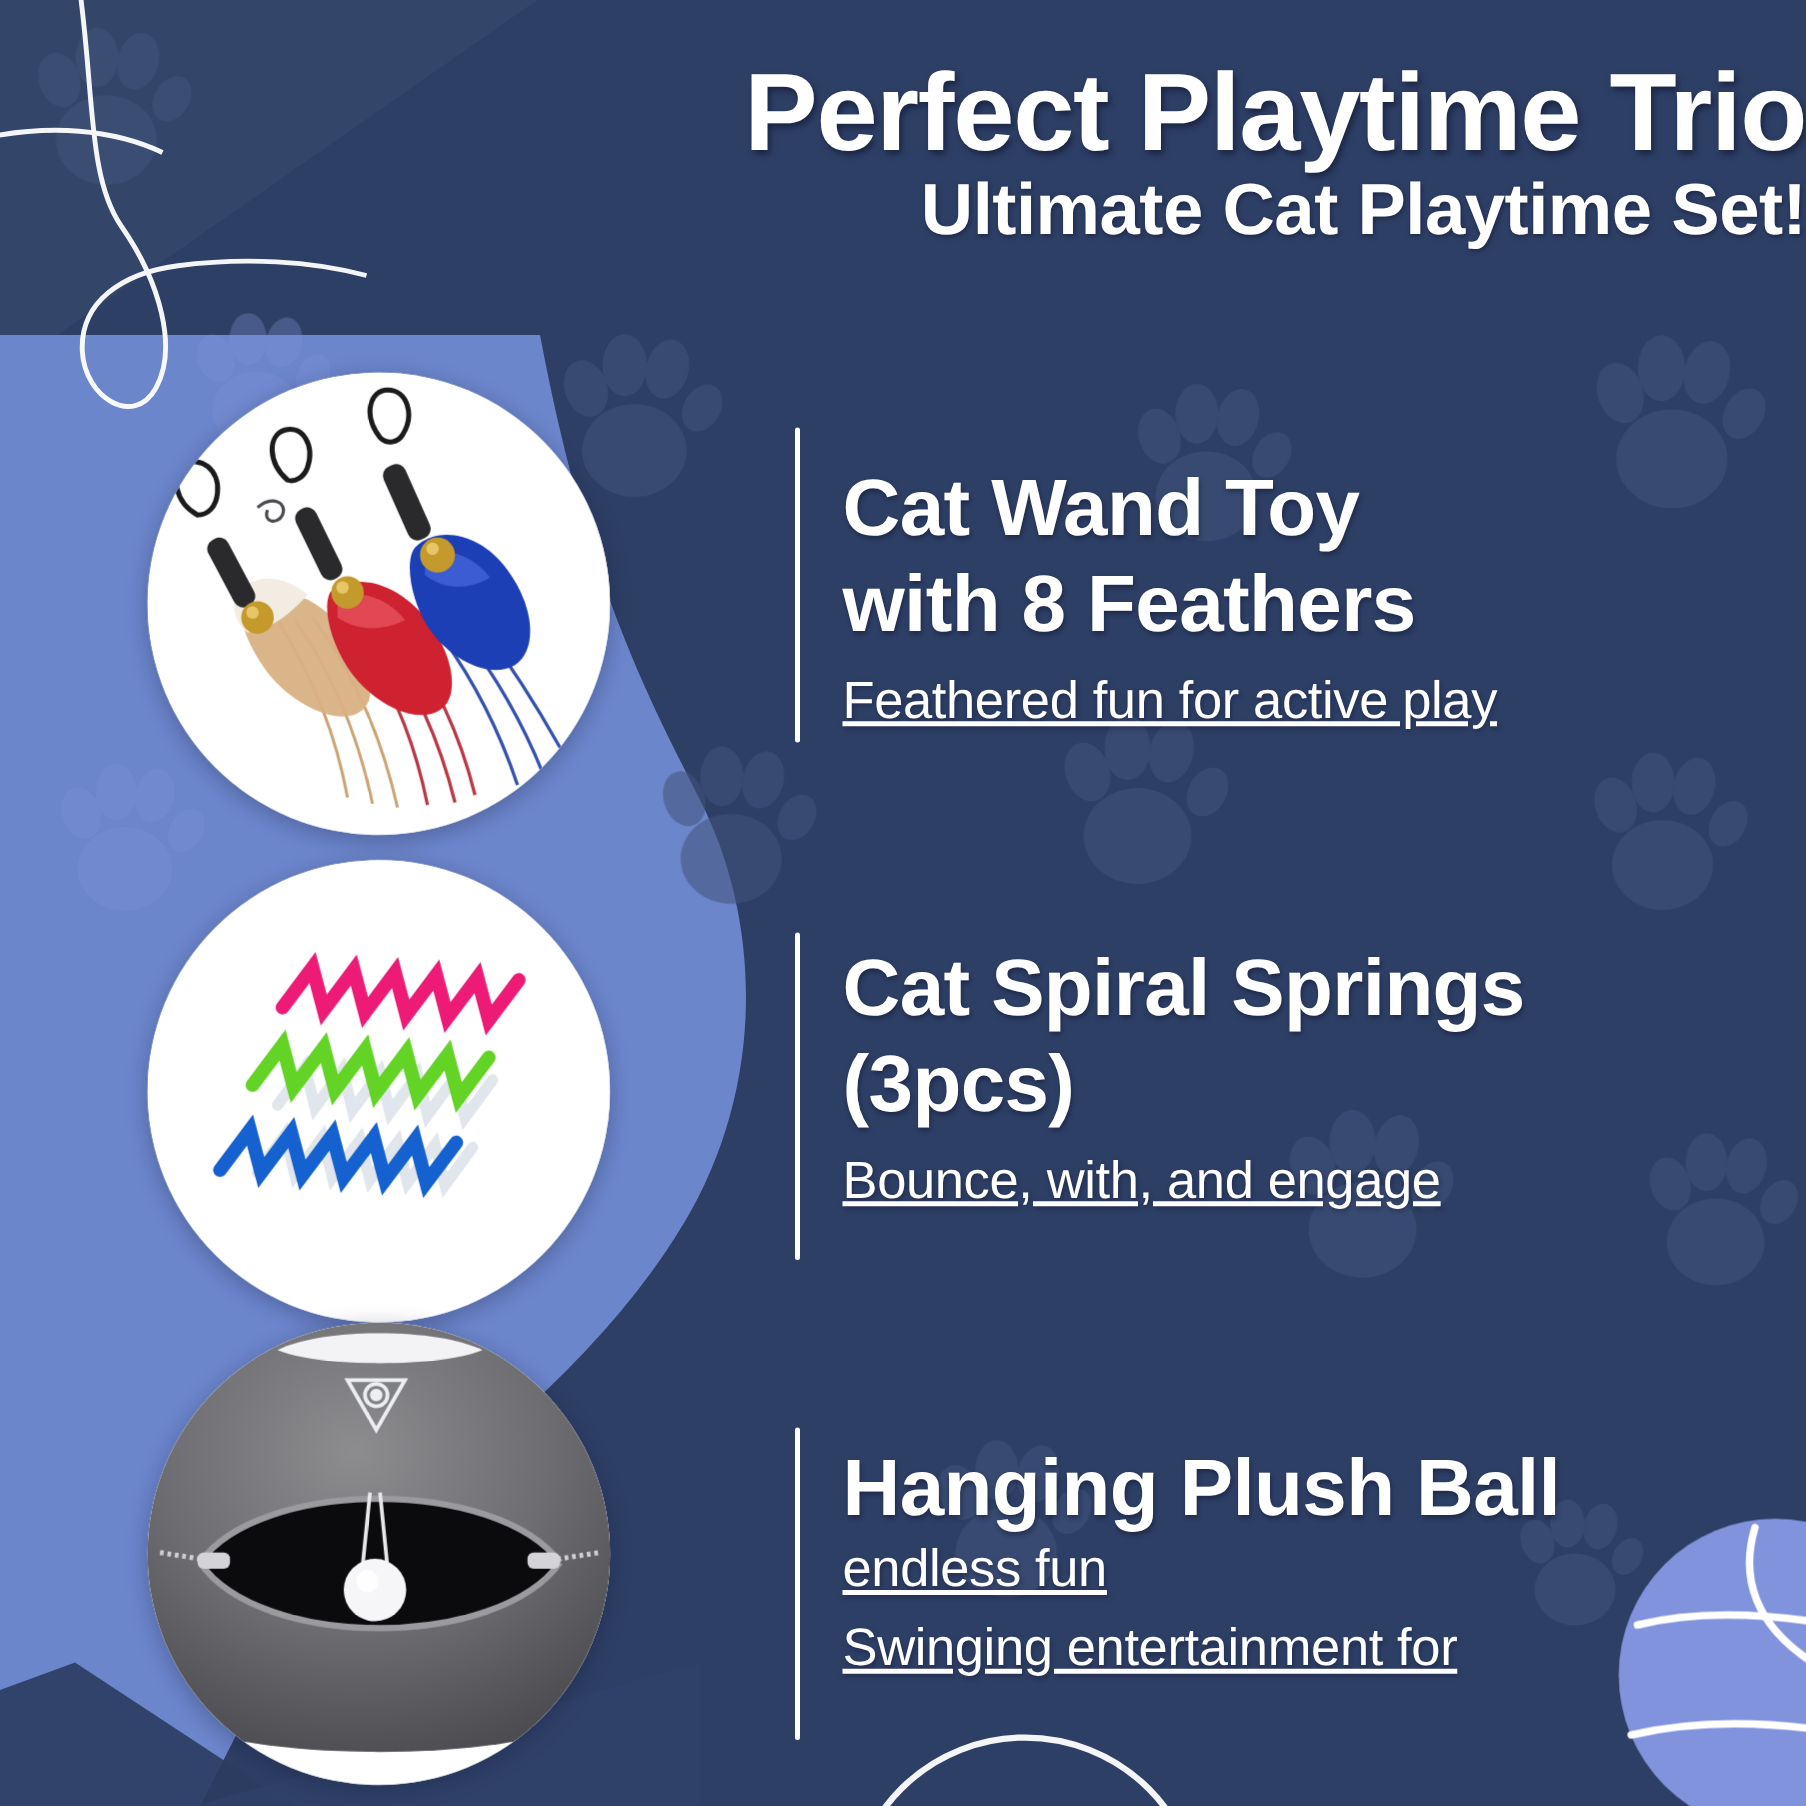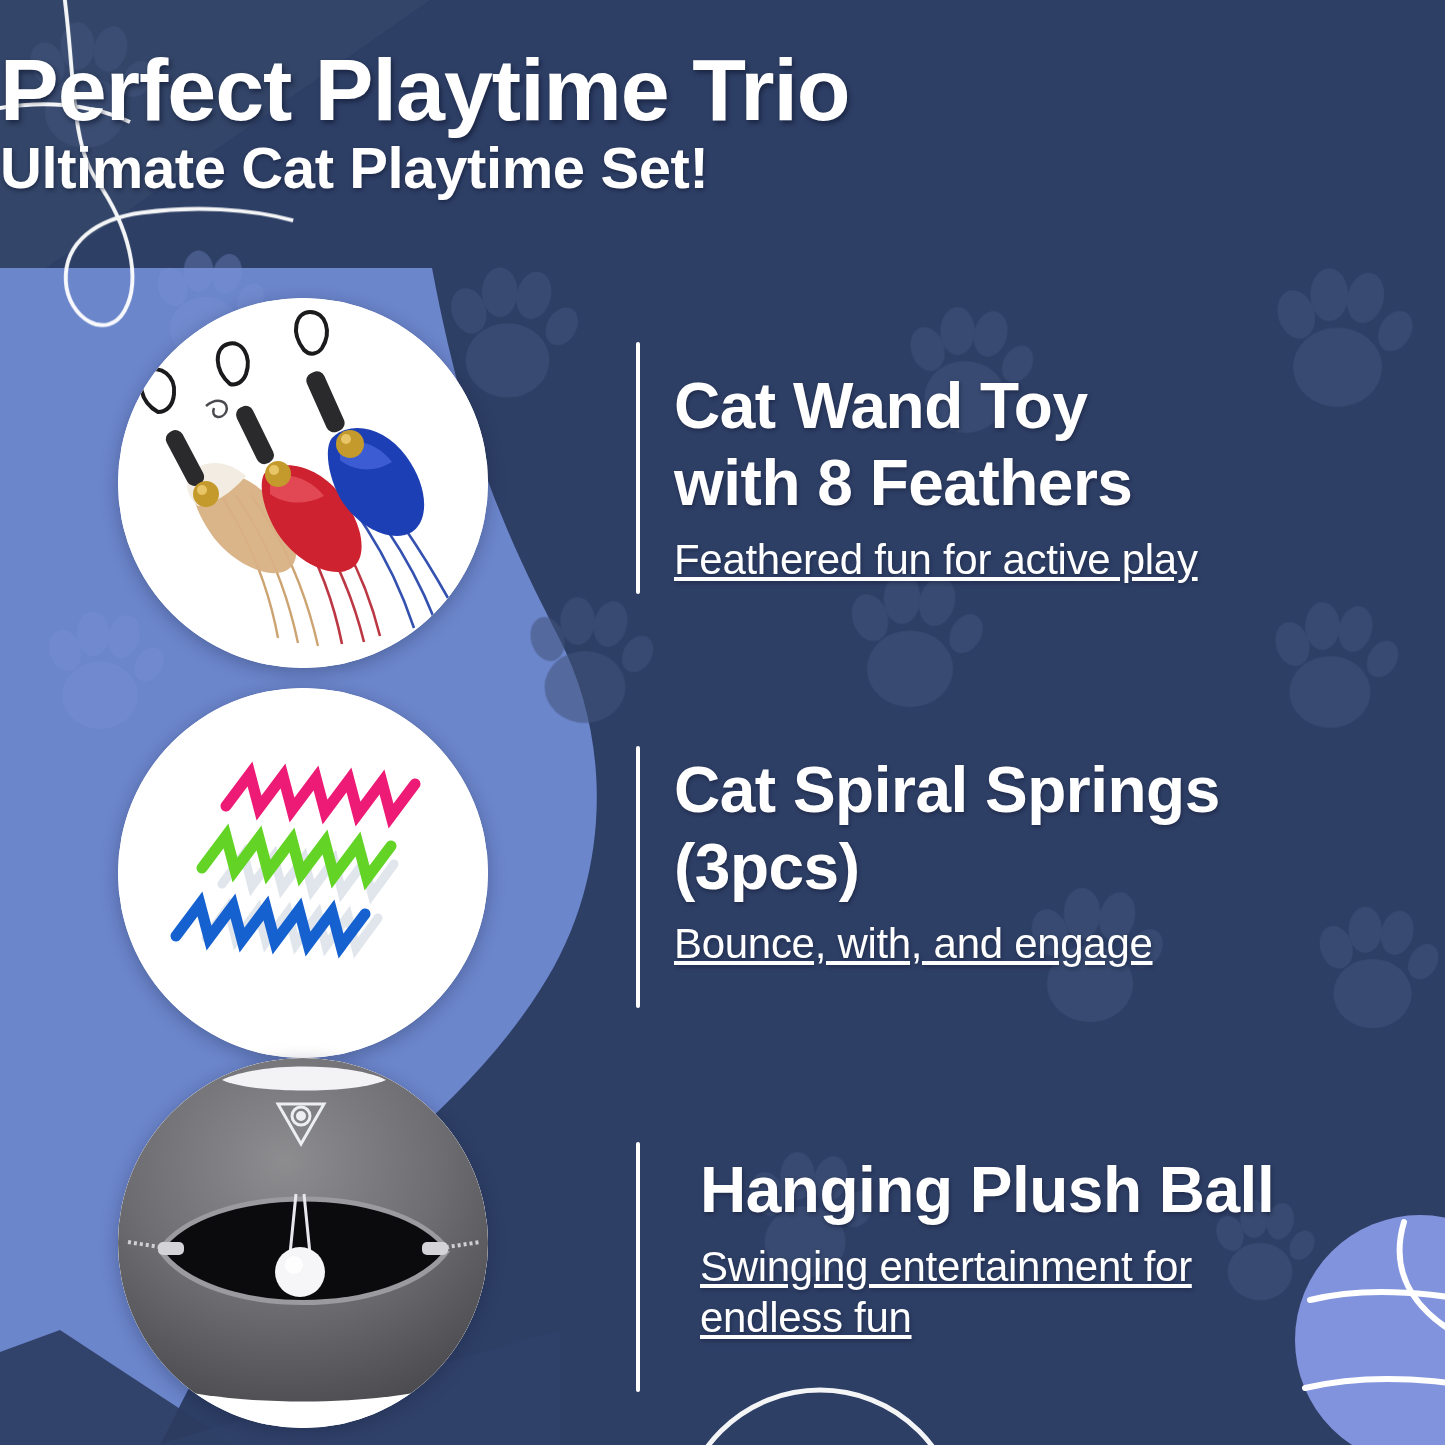--- a/index.html
+++ b/index.html
@@ -10,21 +10,21 @@
     overflow:hidden;
     position:relative;
   }
   #stage { position:absolute; inset:0; overflow:hidden; }
 
   
   .bg-base { position:absolute; inset:0; background:#2e3f66; }
   .bg-svg  { position:absolute; inset:0; }
 
   
-  .header { position:absolute; top:0; left:0; width:1445px; text-align:left; z-index:6; }
+  .header { position:absolute; top:0; left:0; width:1445px; text-align:right; z-index:6; }
   .title {
     font-size:88px; font-weight:700; color:#ffffff; letter-spacing:-1px;
     line-height:1.0; margin-top:46px;
     text-shadow:2px 3px 5px rgba(10,16,38,.55);
   }
   .subtitle {
     font-size:58px; font-weight:700; color:#ffffff;
     letter-spacing:-0.4px;
     text-shadow:1px 2px 4px rgba(10,16,38,.5);
   }
@@ -47,21 +47,21 @@
     position:absolute; width:4px; background:#ffffff; border-radius:2px;
     z-index:6;
   }
   .d1 { left:636px; top:342px; height:252px; }
   .d2 { left:636px; top:746px; height:262px; }
   .d3 { left:636px; top:1142px; height:250px; }
 
   .ftext { position:absolute; z-index:6; color:#ffffff; }
   .t1 { left:674px; top:368px; }
   .t2 { left:674px; top:752px; }
-  .t3 { left:700px; top:1152px; }
+  .t3 { left:674px; top:1152px; }
 
   .fhead {
     font-size:64px; font-weight:700; line-height:1.20; letter-spacing:-0.5px;
     text-shadow:1px 2px 4px rgba(10,16,38,.45);
   }
   .fsub {
     font-size:42px; font-weight:400; line-height:1.22; letter-spacing:-0.3px;
     margin-top:12px;
     text-shadow:1px 2px 4px rgba(10,16,38,.40);
     text-decoration:underline;
@@ -288,17 +288,17 @@
           <circle cx="183" cy="58" r="9"></circle>
           <circle cx="183" cy="58" r="3.5" fill="#eceef2"></circle>
         </g>
       </svg>
     </div>
   </div>
 
   <div class="divider d3"></div>
   <div class="ftext t3">
     <div class="fhead">Hanging Plush Ball</div>
+    <div class="fsub" style="margin-top:0">endless fun</div>
     <div class="fsub">Swinging entertainment for</div>
-    <div class="fsub" style="margin-top:0">endless fun</div>
   </div>
 
 </div>
 
 </body></html>

